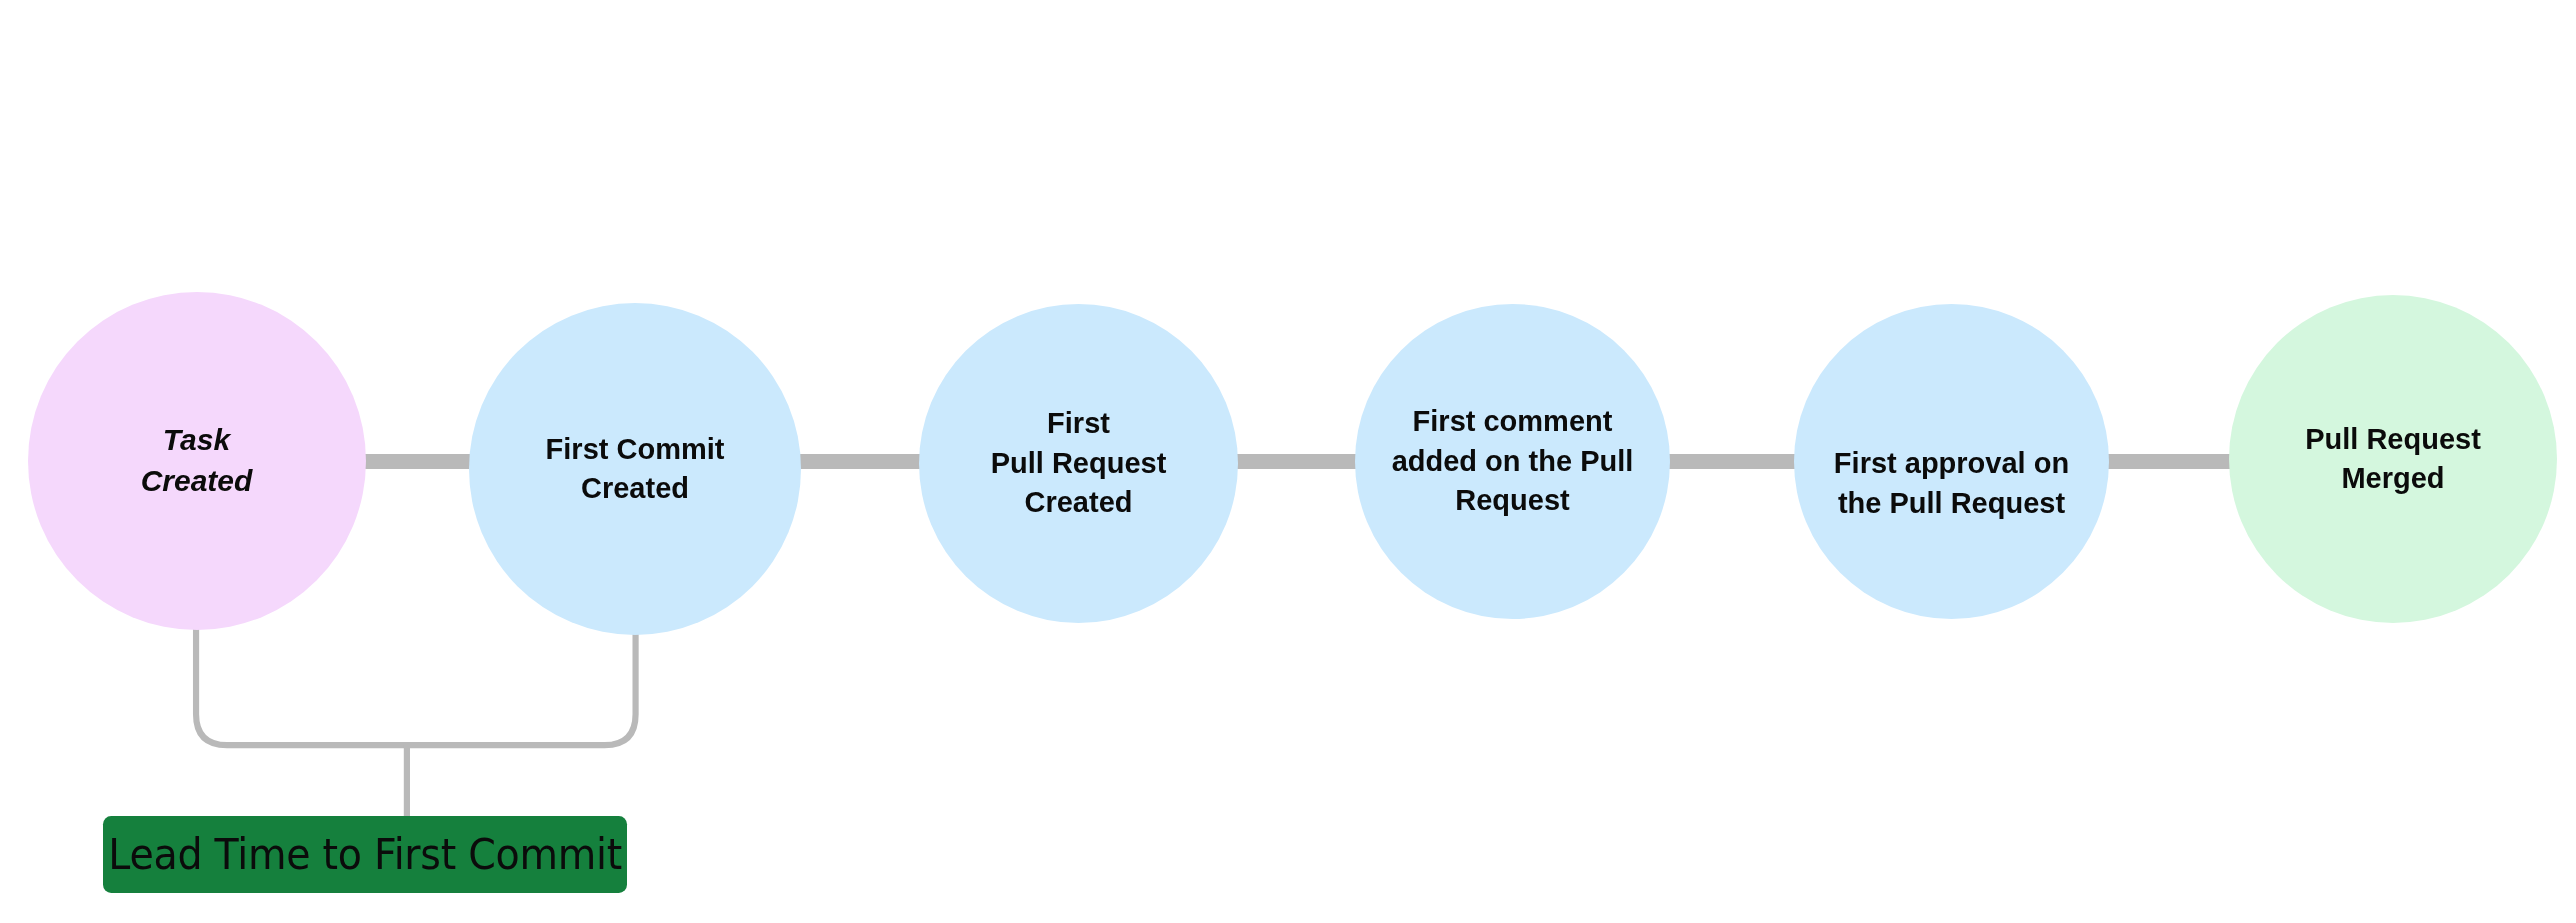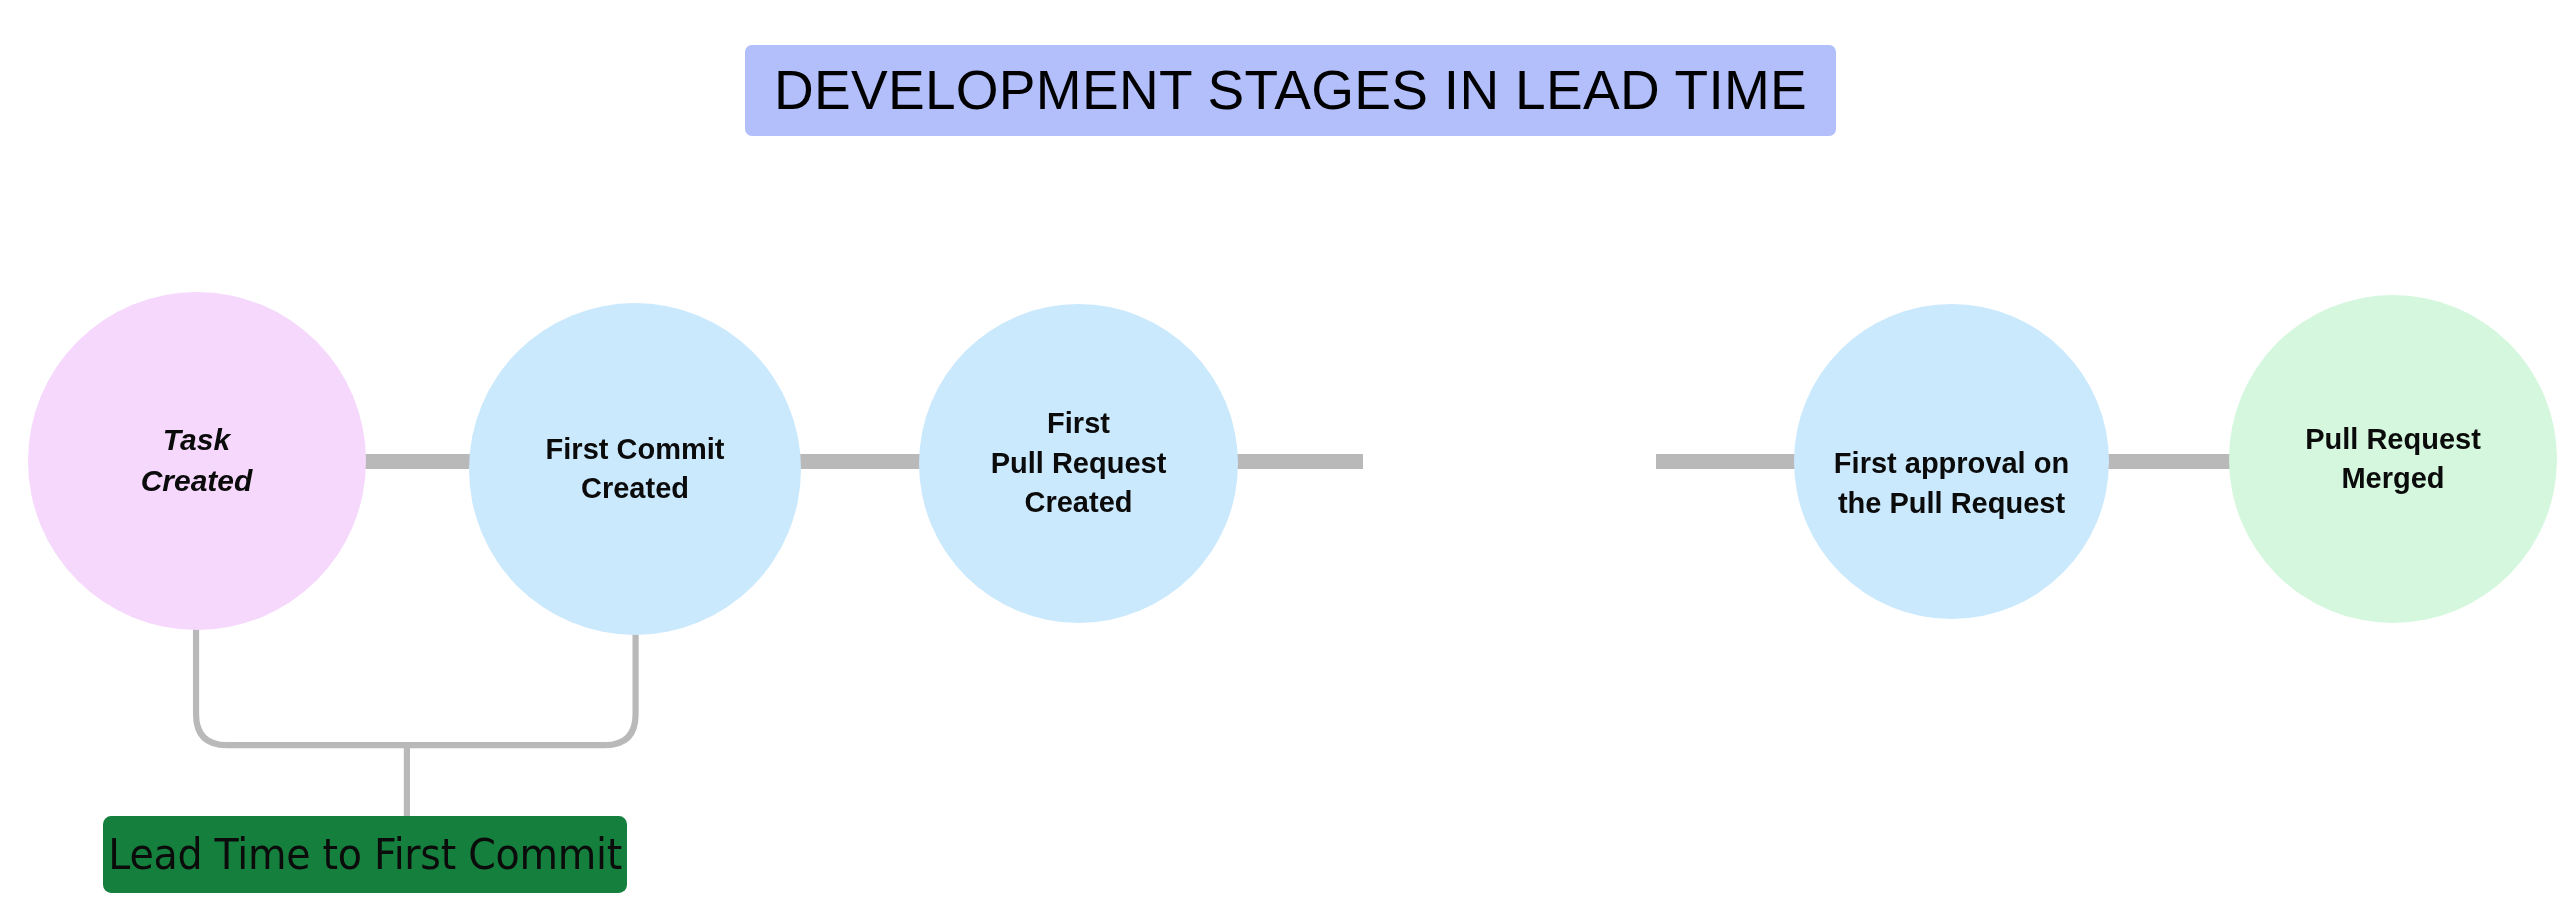--- a/index.html
+++ b/index.html
@@ -110,23 +110,20 @@
     letter-spacing: -0.3px;
     line-height: 1;
     transform: scaleX(0.92);
   }
 </style>
 </head>
 <body>
 
 <div id="diagram-canvas">
 
-  <div class="title-box">
-    <span class="title-text">DEVELOPMENT STAGES IN LEAD TIME</span>
-  </div>
 
   <div class="connector" style="left:343px; top:454px; width:165px;"></div>
   <div class="connector" style="left:787px; top:454px; width:165px;"></div>
   <div class="connector" style="left:1226px; top:454px; width:137px;"></div>
   <div class="connector" style="left:1656px; top:454px; width:148px;"></div>
   <div class="connector" style="left:2095px; top:454px; width:148px;"></div>
 
   <svg class="bracket-svg" viewBox="0 0 3750 1344" xmlns="http://www.w3.org/2000/svg">
     <path d="M 285 915 L 285 1040 Q 285 1085 330 1085 L 880 1085 Q 925 1085 925 1040 L 925 915" fill="none" stroke="#b9b9b9" stroke-width="9" stroke-linecap="butt"></path>
     <path d="M 592 1085 L 592 1195" fill="none" stroke="#b9b9b9" stroke-width="9" stroke-linecap="butt"></path>
@@ -141,20 +138,25 @@
     <span class="stage-label" style="font-size:29px;">First Commit
 Created</span>
   </div>
 
   <div class="stage" style="left:919px; top:304px; width:319px; height:319px; background:#cbe9fd;">
     <span class="stage-label" style="font-size:29px;">First
 Pull Request
 Created</span>
   </div>
 
+  <div class="stage" style="left:1355px; top:304px; width:315px; height:315px; background:#cbe9fd;">
+    <span class="stage-label" style="font-size:29px;">First comment
+added on the Pull
+Request</span>
+  </div>
 
   <div class="stage" style="left:1794px; top:304px; width:315px; height:315px; background:#cbe9fd;">
     <span class="stage-label" style="font-size:29px;margin-top:44px;">First approval on
 the Pull Request</span>
   </div>
 
   <div class="stage" style="left:2229px; top:295px; width:328px; height:328px; background:#d4f7de;">
     <span class="stage-label" style="font-size:29px;">Pull Request
 Merged</span>
   </div>

